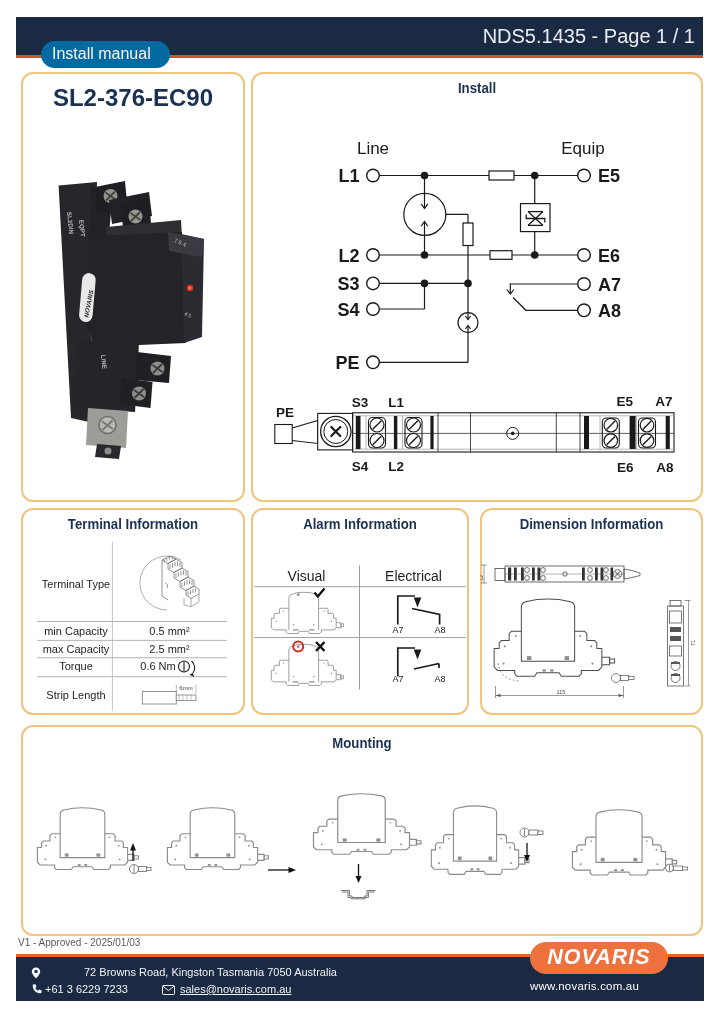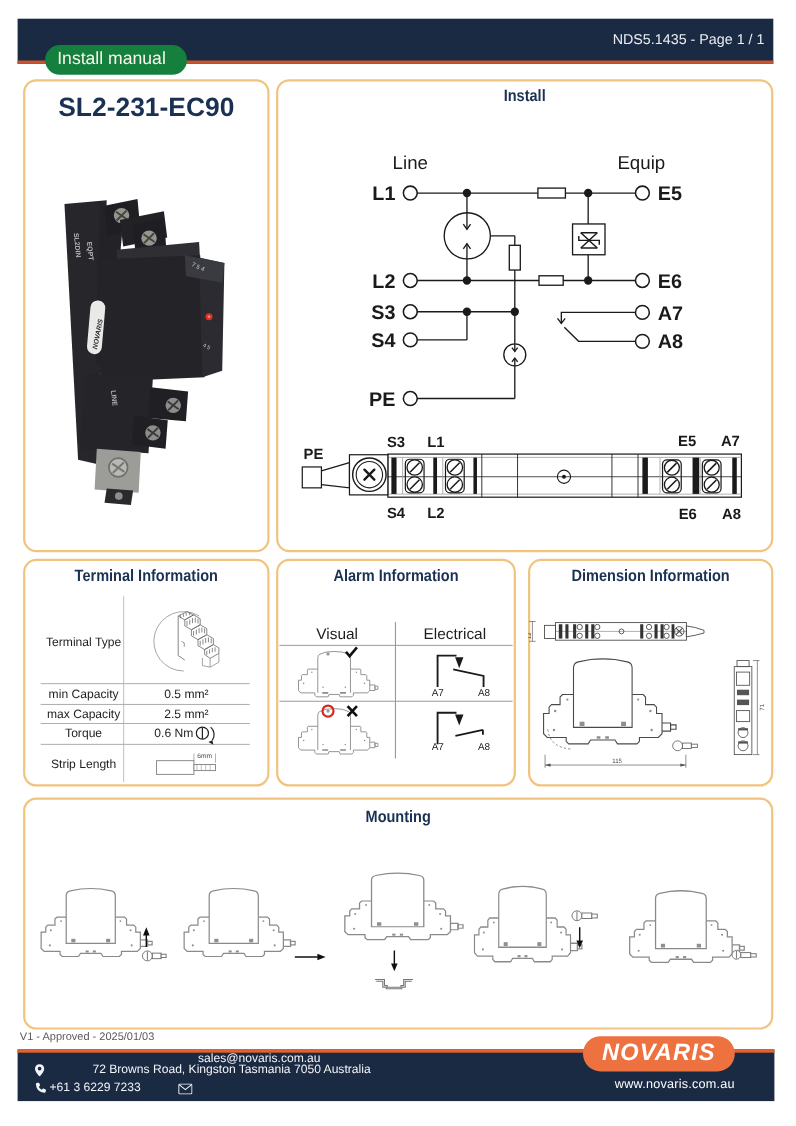--- a/index.html
+++ b/index.html
@@ -8,25 +8,25 @@
   .abs{position:absolute;}
   .card{position:absolute;background:#fff;border:2px solid #F0C47E;border-radius:12px;box-sizing:border-box;}
   .ctitle{position:absolute;width:100%;text-align:center;font-weight:bold;color:#1B3153;font-size:15px;transform:scaleX(0.88);}
   .btitle{position:absolute;width:100%;text-align:center;font-weight:bold;color:#1B3153;font-size:24px;}
   svg text{font-family:"Liberation Sans",sans-serif;}
 </style>
 </head>
 <body>
 
 <div class="abs" style="left:16px;top:17px;width:687px;height:38px;background:#1B2A43;border-bottom:3px solid #C9552E;"></div>
-<div class="abs" style="left:16px;top:17px;width:679px;height:38px;line-height:38px;text-align:right;color:#E9EDF3;font-size:13px;">NDS5.1435 - Page 1 / 1</div>
-<div class="abs" style="left:41px;top:41px;width:129px;height:27px;background:#15803d;border-radius:14px;color:#FDF4EC;font-size:16px;line-height:26px;box-sizing:border-box;padding-left:11px;">Install manual</div>
+<div class="abs" style="left:16px;top:17px;width:679px;height:38px;line-height:38px;text-align:right;color:#E9EDF3;font-size:20px;">NDS5.1435 - Page 1 / 1</div>
+<div class="abs" style="left:41px;top:41px;width:129px;height:27px;background:#0369a1;border-radius:14px;color:#FDF4EC;font-size:16px;line-height:26px;box-sizing:border-box;padding-left:11px;">Install manual</div>
 
 <div class="card" style="left:21px;top:72px;width:224px;height:430px;"></div>
-<div class="btitle" style="left:21px;top:84px;width:224px;">SL2-231-EC90</div>
+<div class="btitle" style="left:21px;top:84px;width:224px;">SL2-376-EC90</div>
 
 <svg class="abs" style="left:21px;top:72px;" width="224" height="430" viewBox="0 0 224 430">
 
 <polygon points="37.6,113.5 76,110 68,350 50,346" fill="#26262B"></polygon>
 <polygon points="70,110.5 90,140 80,250 66,260" fill="#222227"></polygon>
 
 <polygon points="74,115 104,109 106.5,136 76.5,142" fill="#1E1E23"></polygon>
 <circle cx="89.5" cy="124" r="7" fill="#96968F"></circle>
 <path d="M84.5,120.5 l10,7 M94,119.5 l-9,9" stroke="#44443f" stroke-width="1.8" fill="none"></path>
 <polygon points="88,128 128,120 131,144 91,152" fill="#212126"></polygon>
@@ -507,15 +507,15 @@
   </svg>
 <div class="abs" style="left:44px;top:966px;color:#F2F4F7;font-size:11px;margin-left:40px;">72 Browns Road, Kingston Tasmania 7050 Australia</div>
 <svg class="abs" style="left:31px;top:984px;" width="11" height="11" viewBox="0 0 11 11">
     <path d="M2.2,0.6 L3.9,0.2 C4.2,0.15 4.5,0.3 4.6,0.6 L5.4,2.4 C5.5,2.65 5.45,2.95 5.2,3.15 L4.3,3.9 C4.9,5.1 5.9,6.1 7.1,6.7 L7.85,5.8 C8.05,5.55 8.35,5.5 8.6,5.6 L10.4,6.4 C10.7,6.5 10.85,6.8 10.8,7.1 L10.4,8.8 C10.33,9.1 10.07,9.3 9.75,9.3 C4.9,9.3 1.7,6.1 1.7,1.25 C1.7,0.93 1.9,0.67 2.2,0.6 Z" fill="#F2F4F7"></path>
   </svg>
 <div class="abs" style="left:45px;top:983px;color:#F2F4F7;font-size:11px;">+61 3 6229 7233</div>
 <svg class="abs" style="left:162px;top:985px;" width="13" height="10" viewBox="0 0 13 10">
     <rect x="0.5" y="0.5" width="12" height="9" rx="1" fill="none" stroke="#F2F4F7" stroke-width="1"></rect>
     <path d="M0.8,1 L6.5,5.6 L12.2,1" fill="none" stroke="#F2F4F7" stroke-width="1"></path>
   </svg>
-<div class="abs" style="left:180px;top:956px;color:#F2F4F7;font-size:11px;">sales@novaris.com.au</div>
+<div class="abs" style="left:180px;top:983px;color:#F2F4F7;font-size:11px;text-decoration:underline;">sales@novaris.com.au</div>
 <div class="abs" style="left:530px;top:942px;width:138px;height:32px;background:#EE7140;border-radius:16px;color:#fff;font-weight:bold;font-style:italic;font-size:21.5px;text-align:center;line-height:31px;letter-spacing:1px;">NOVARIS</div>
-<div class="abs" style="left:530px;top:980px;width:138px;text-align:right;color:#fff;font-size:11.5px;letter-spacing:0.2px;">www.novaris.com.au</div>
+<div class="abs" style="left:530px;top:980px;width:138px;text-align:left;color:#fff;font-size:11.5px;letter-spacing:0.2px;">www.novaris.com.au</div>
 
 </body></html>

